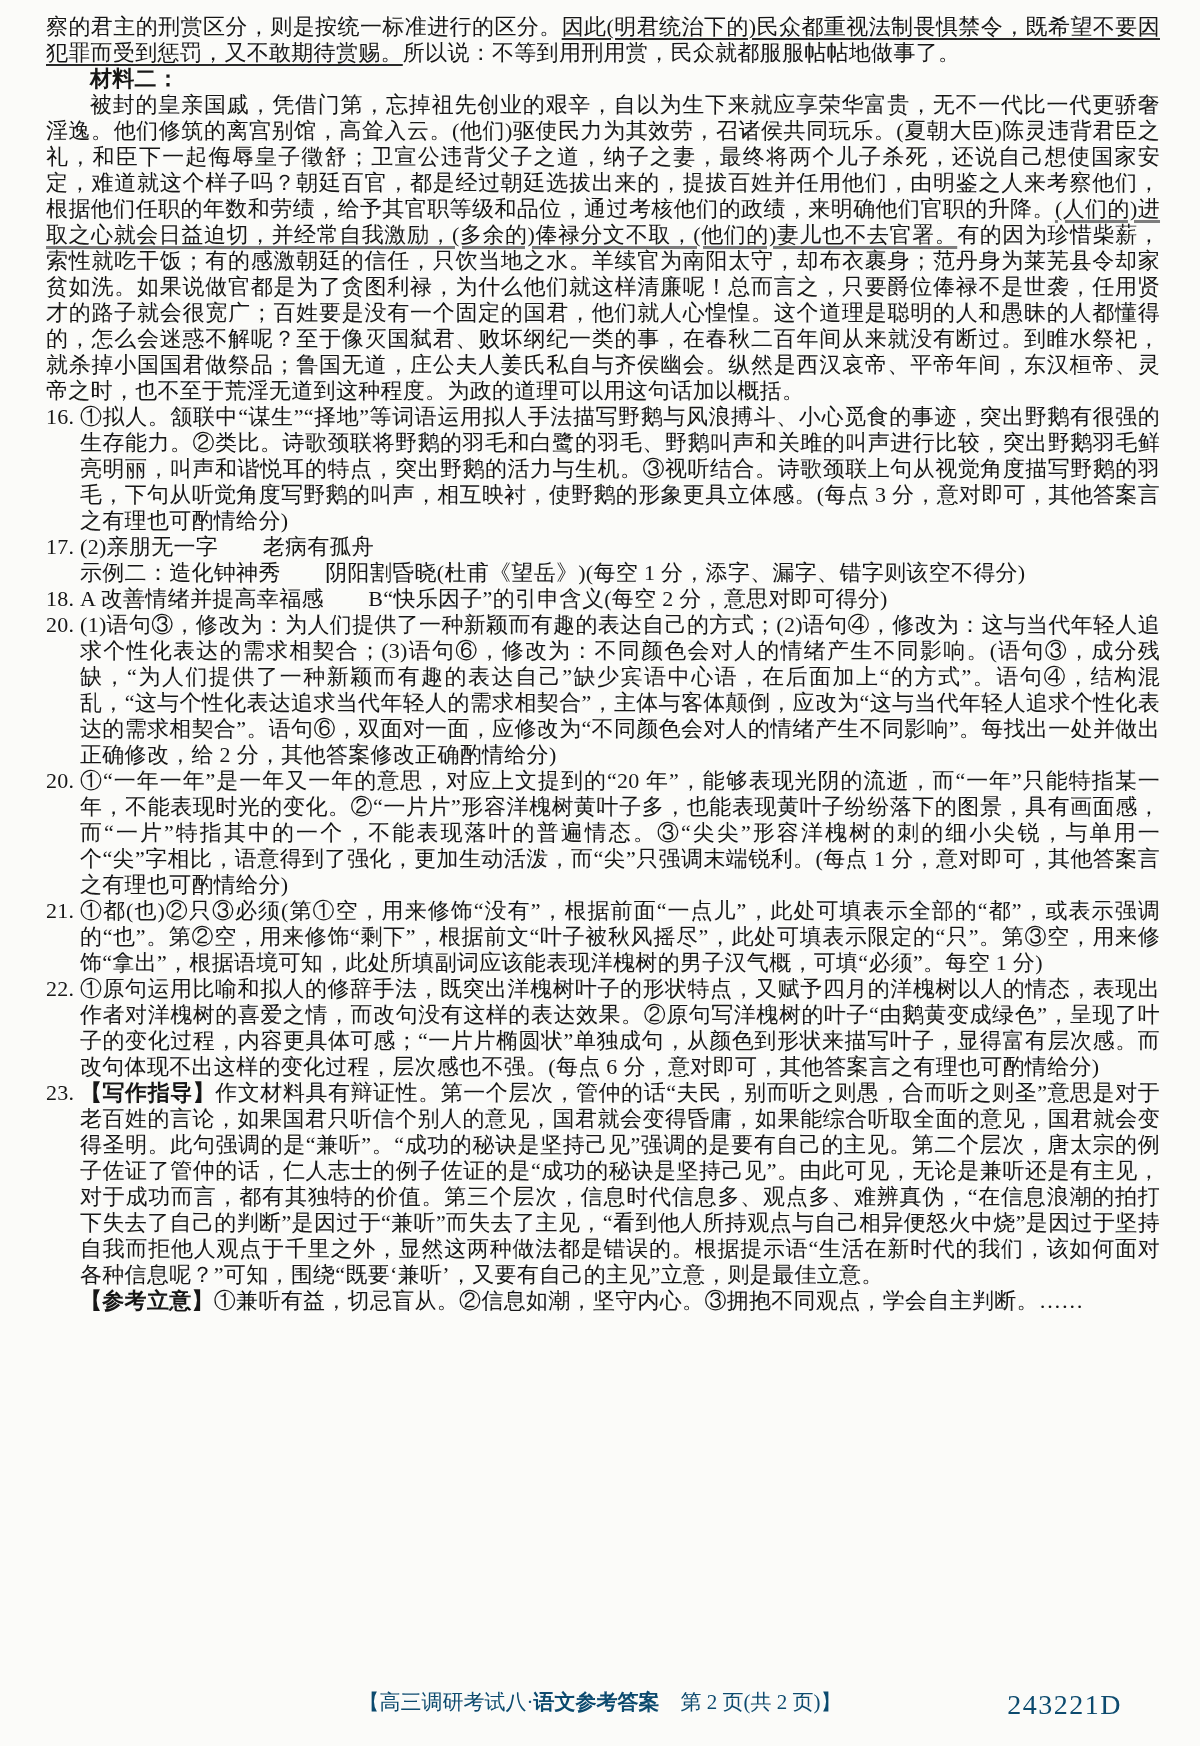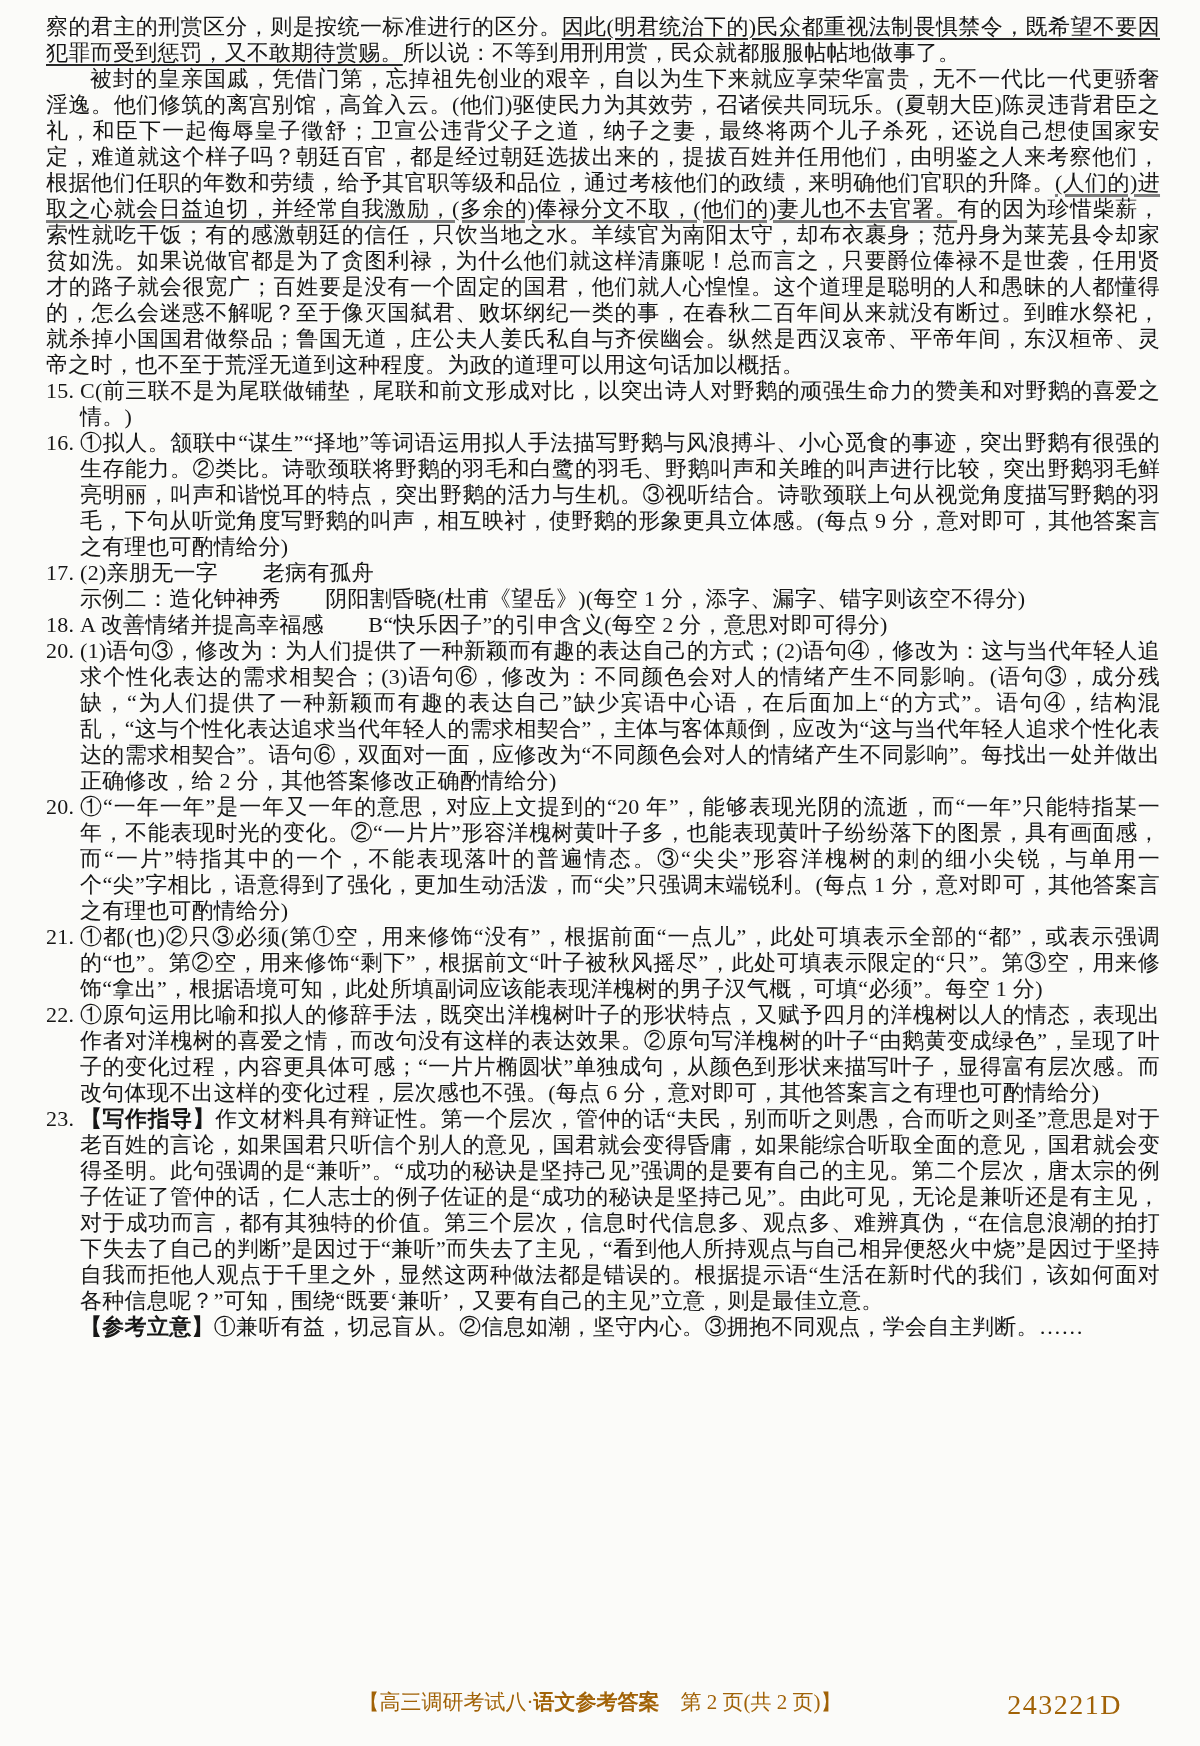--- a/index.html
+++ b/index.html
@@ -41,48 +41,45 @@
   }
   .ans { position: relative; padding-left: 34px; margin: 0; }
   .ans .num { position: absolute; left: 0; top: 0; }
   .bold { font-weight: bold; }
   .footer {
     position: absolute;
     top: 1688px; left: 0;
     width: 100%;
     text-align: center;
     font-size: 21px;
-    color: #a16207;
+    color: #0c4a6e;
   }
   .footer .code {
     position: absolute;
     right: 78px; top: 1px;
     font-size: 28px;
     letter-spacing: 1.5px;
   }
 </style>
 </head>
 <body>
 
 <div class="page">
   <div class="content">
 
     <p class="para"><span>察的君主的刑赏区分，则是按统一标准进行的区分。</span><span class="u">因此(明君统治下的)民众都重视法制畏惧禁令，既希望不要因犯罪而受到惩罚，又不敢期待赏赐。</span><span>所以说：不等到用刑用赏，民众就都服服帖帖地做事了。</span></p>
 
+    <p class="para indent mat-head">材料二：</p>
 
     <p class="para indent"><span>被封的皇亲国戚，凭借门第，忘掉祖先创业的艰辛，自以为生下来就应享荣华富贵，无不一代比一代更骄奢淫逸。他们修筑的离宫别馆，高耸入云。(他们)驱使民力为其效劳，召诸侯共同玩乐。(夏朝大臣)陈灵违背君臣之礼，和臣下一起侮辱皇子徵舒；卫宣公违背父子之道，纳子之妻，最终将两个儿子杀死，还说自己想使国家安定，难道就这个样子吗？朝廷百官，都是经过朝廷选拔出来的，提拔百姓并任用他们，由明鉴之人来考察他们，根据他们任职的年数和劳绩，给予其官职等级和品位，通过考核他们的政绩，来明确他们官职的升降。</span><span class="u-thick">(人们的)进取之心就会日益迫切，并经常自我激励，(多余的)俸禄分文不取，(他们的)妻儿也不去官署。</span><span>有的因为珍惜柴薪，索性就吃干饭；有的感激朝廷的信任，只饮当地之水。羊续官为南阳太守，却布衣裹身；范丹身为莱芜县令却家贫如洗。如果说做官都是为了贪图利禄，为什么他们就这样清廉呢！总而言之，只要爵位俸禄不是世袭，任用贤才的路子就会很宽广；百姓要是没有一个固定的国君，他们就人心惶惶。这个道理是聪明的人和愚昧的人都懂得的，怎么会迷惑不解呢？至于像灭国弑君、败坏纲纪一类的事，在春秋二百年间从来就没有断过。到睢水祭祀，就杀掉小国国君做祭品；鲁国无道，庄公夫人姜氏私自与齐侯幽会。纵然是西汉哀帝、平帝年间，东汉桓帝、灵帝之时，也不至于荒淫无道到这种程度。为政的道理可以用这句话加以概括。</span></p>
 
-    <div class="ans">
-      <span class="num">15.</span>
-      <div class="body">C(前三联不是为尾联做铺垫，尾联和前文形成对比，以突出诗人对野鹅的顽强生命力的赞美和对野鹅的喜爱之情。)</div>
-    </div>
 
     <div class="ans">
       <span class="num">16.</span>
-      <div class="body">①拟人。颔联中“谋生”“择地”等词语运用拟人手法描写野鹅与风浪搏斗、小心觅食的事迹，突出野鹅有很强的生存能力。②类比。诗歌颈联将野鹅的羽毛和白鹭的羽毛、野鹅叫声和关雎的叫声进行比较，突出野鹅羽毛鲜亮明丽，叫声和谐悦耳的特点，突出野鹅的活力与生机。③视听结合。诗歌颈联上句从视觉角度描写野鹅的羽毛，下句从听觉角度写野鹅的叫声，相互映衬，使野鹅的形象更具立体感。(每点 9 分，意对即可，其他答案言之有理也可酌情给分)</div>
+      <div class="body">①拟人。颔联中“谋生”“择地”等词语运用拟人手法描写野鹅与风浪搏斗、小心觅食的事迹，突出野鹅有很强的生存能力。②类比。诗歌颈联将野鹅的羽毛和白鹭的羽毛、野鹅叫声和关雎的叫声进行比较，突出野鹅羽毛鲜亮明丽，叫声和谐悦耳的特点，突出野鹅的活力与生机。③视听结合。诗歌颈联上句从视觉角度描写野鹅的羽毛，下句从听觉角度写野鹅的叫声，相互映衬，使野鹅的形象更具立体感。(每点 3 分，意对即可，其他答案言之有理也可酌情给分)</div>
     </div>
 
     <div class="ans">
       <span class="num">17.</span>
       <div class="body">
         <div>(2)亲朋无一字　　老病有孤舟</div>
         <div>示例二：造化钟神秀　　阴阳割昏晓(杜甫《望岳》)(每空 1 分，添字、漏字、错字则该空不得分)</div>
       </div>
     </div>
 

